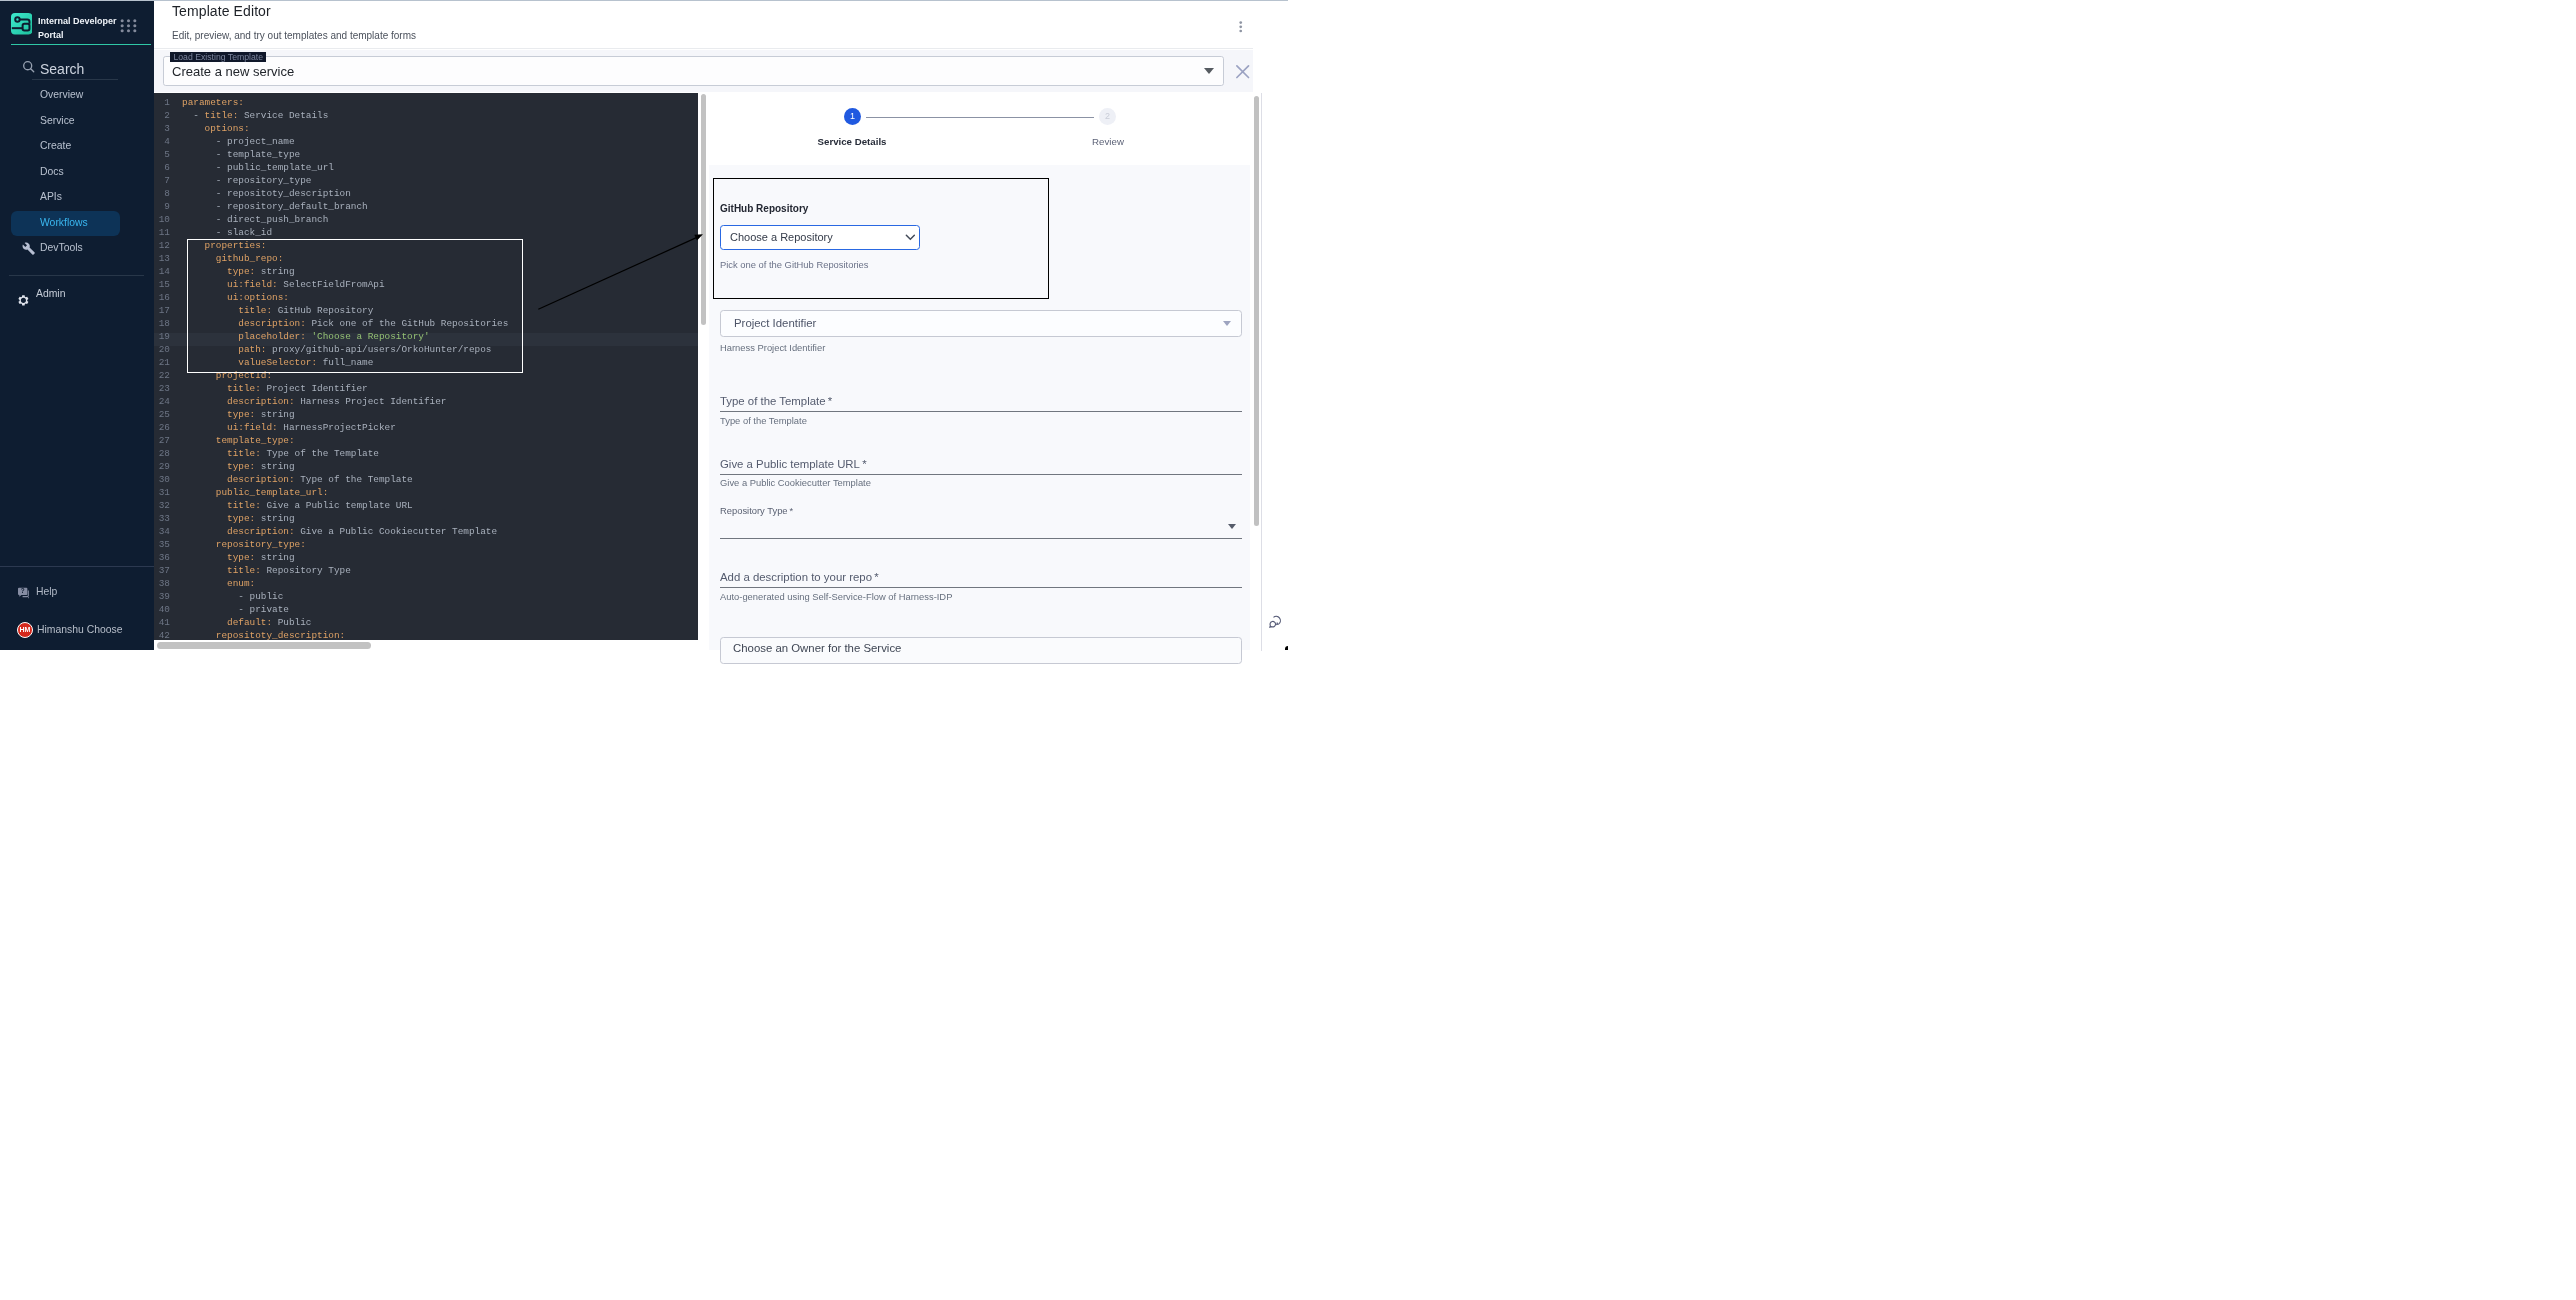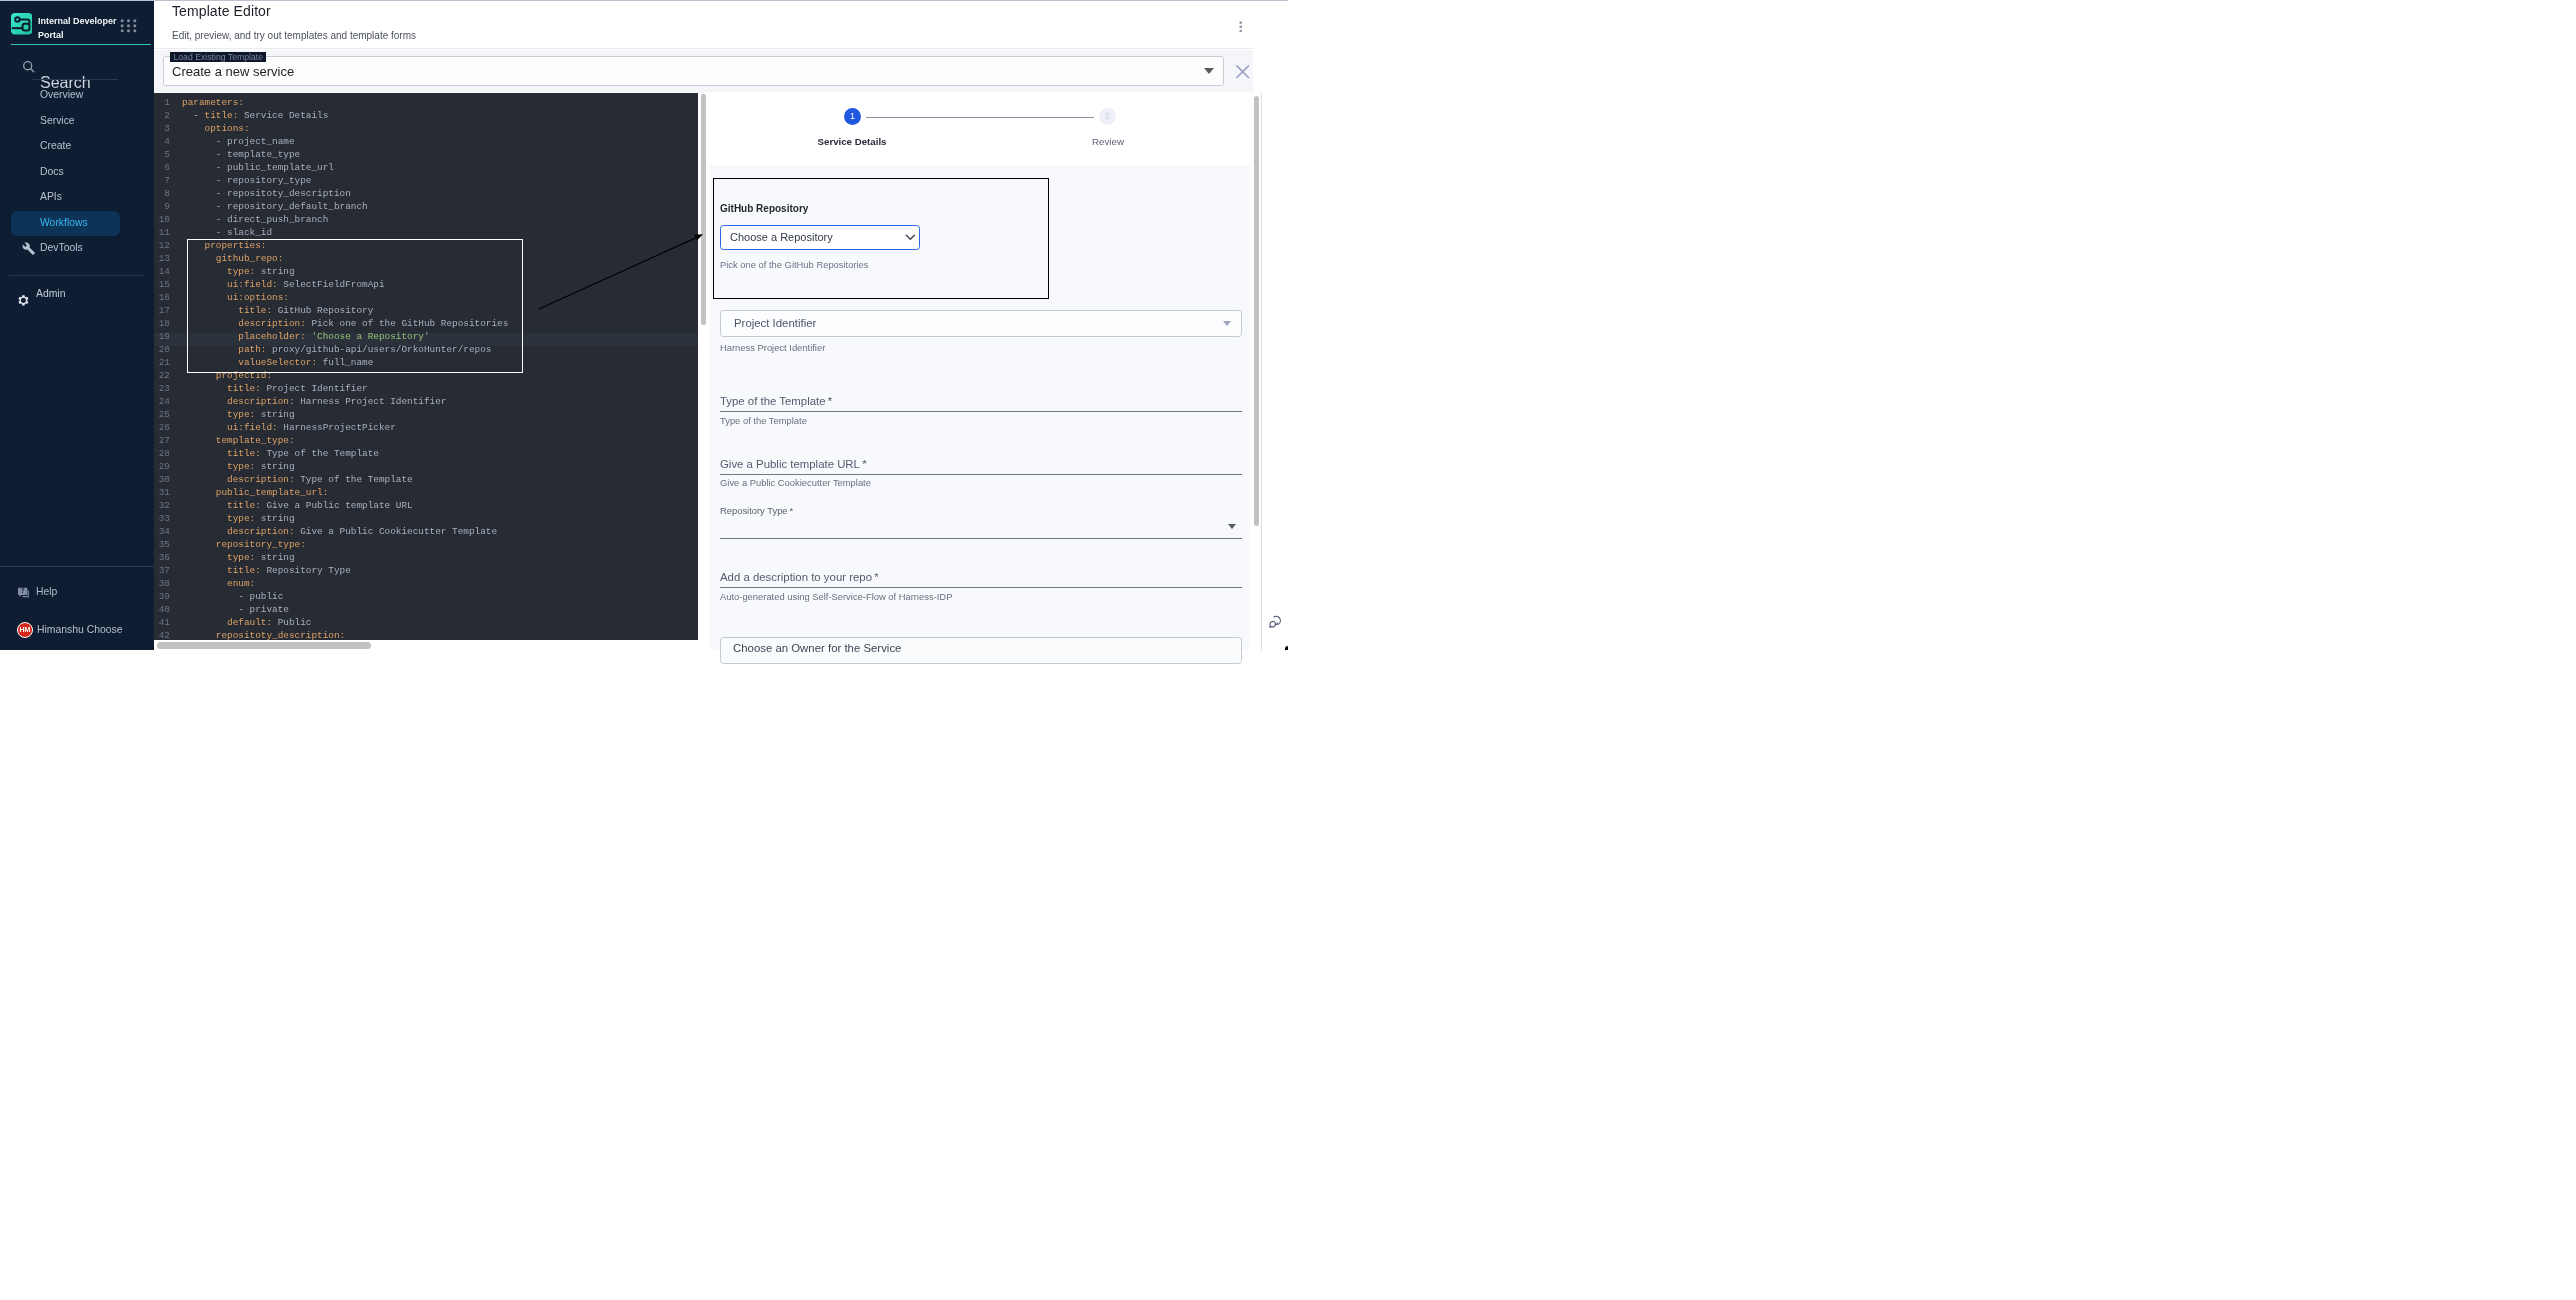--- a/index.html
+++ b/index.html
@@ -4,21 +4,21 @@
 *{margin:0;padding:0;box-sizing:border-box}
 html,body{width:1288px;height:650px;overflow:hidden;background:#fff;font-family:"Liberation Sans",sans-serif}
 .a{position:absolute}
 
 #strip{left:0;top:0;width:1288px;height:1.3px;background:#b7c2ce;z-index:60}
 
 #side{left:0;top:1.3px;width:154px;height:649px;background:#0e1d31}
 #logo{left:10.7px;top:13.4px}
 #brand{left:38px;top:14px;font-size:9px;line-height:14px;font-weight:bold;color:#eef2f7}
 #rule{left:10.7px;top:44px;width:140px;height:1.3px;background:#2fc7a6}
-#searchtxt{left:40px;top:74px;font-size:16px;color:#cdd4df}
+#searchtxt{left:40px;top:61px;font-size:14px;color:#cdd4df}
 #sdiv{left:32px;top:79px;width:86px;height:0.7px;background:#283749}
 .nav{left:40px;font-size:10.4px;color:#b8c1cf}
 #pill{left:11px;top:211px;width:109px;height:25px;border-radius:6px;background:#0d3357}
 #wf{left:40px;top:217px;font-size:10.4px;color:#3ab7f0}
 #sdiv2{left:9.4px;top:275px;width:135px;height:0.7px;background:#283749}
 #admintxt{left:36px;top:288px;font-size:10.4px;color:#c5ccd7}
 #sdiv3{left:0;top:566px;width:154px;height:0.7px;background:#2c3950}
 #helptxt{left:36px;top:586px;font-size:10.4px;color:#b2bac7}
 #avatar{left:17px;top:622px;width:16px;height:16px;border-radius:50%;background:#d5281c;border:1px solid #fff;color:#fff;font-size:7px;font-weight:bold;text-align:center;line-height:14px;letter-spacing:0.1px}
 #uname{left:37px;top:624px;font-size:10.4px;color:#b7bec9}

